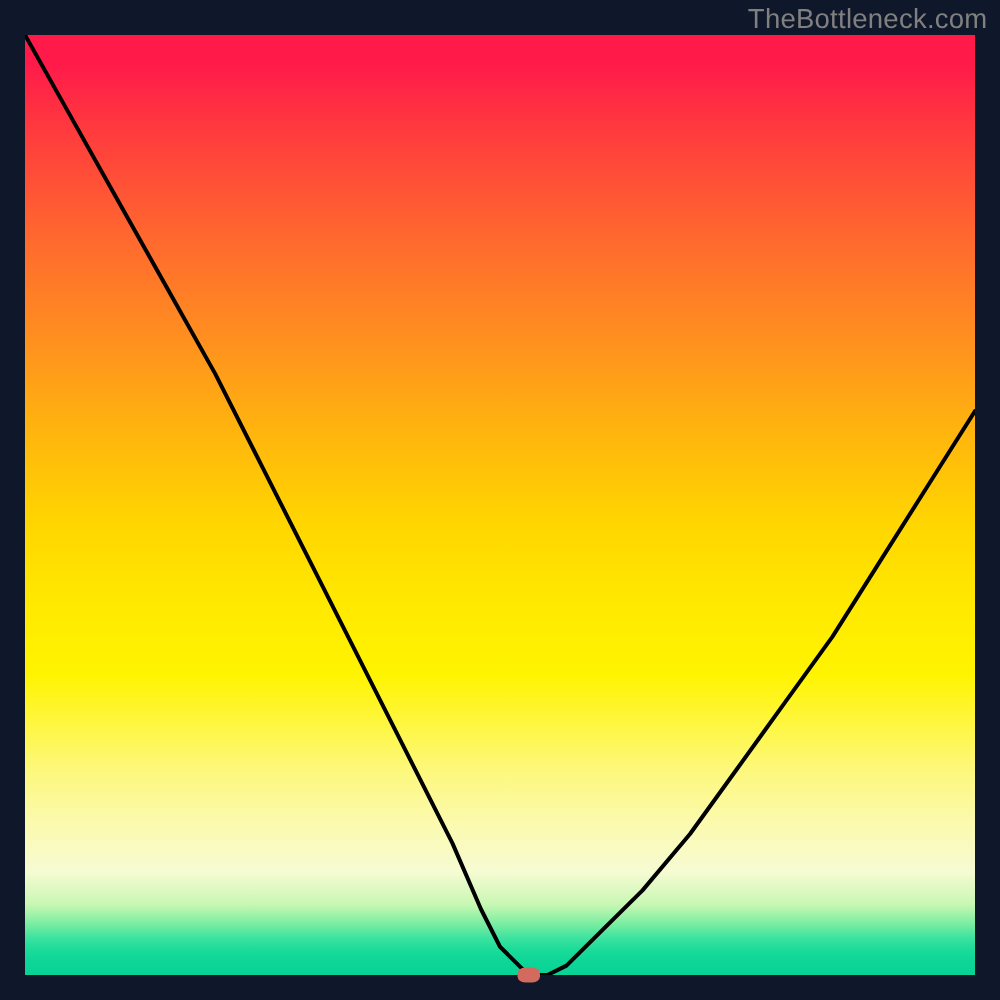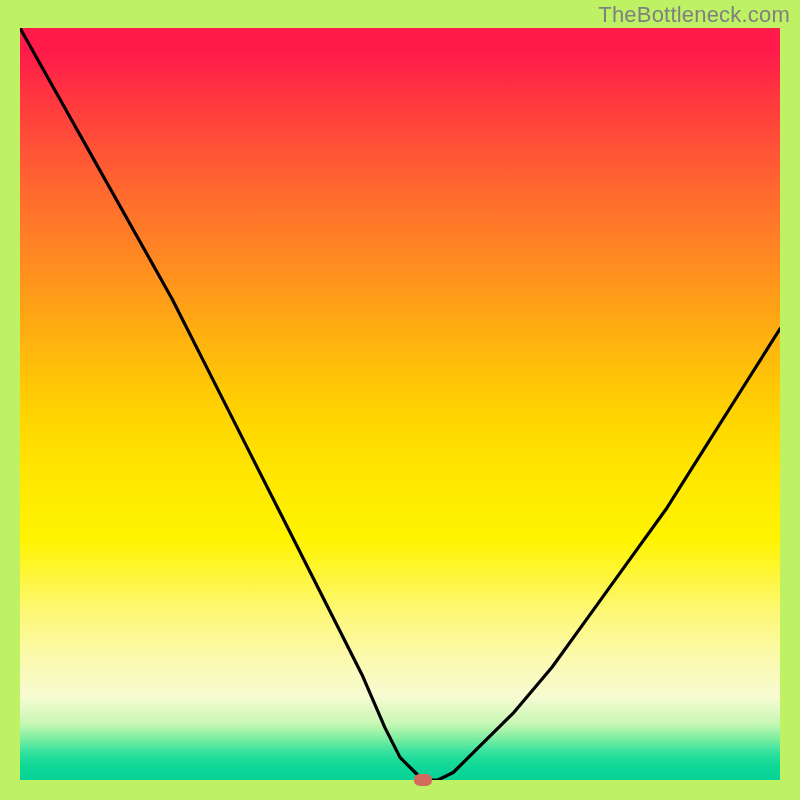--- a/index.html
+++ b/index.html
@@ -8,21 +8,21 @@
     width: 800px;
     height: 800px;
     background: #000;
     font-family: Arial, Helvetica, sans-serif;
     overflow: hidden;
   }
   .stage {
     position: relative;
     width: 800px;
     height: 800px;
-    background: #bef264;
+    background: #0f172a;
   }
   .watermark {
     position: absolute;
     top: 2px;
     right: 10px;
     color: #808080;
     font-size: 22px;
     font-weight: 500;
     letter-spacing: 0.2px;
     z-index: 5;

